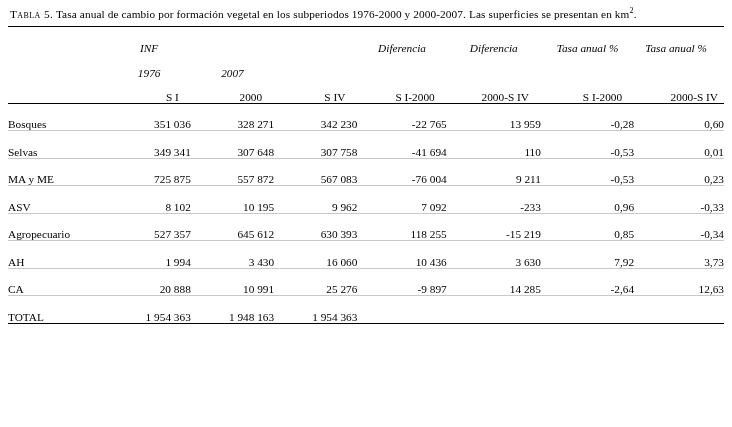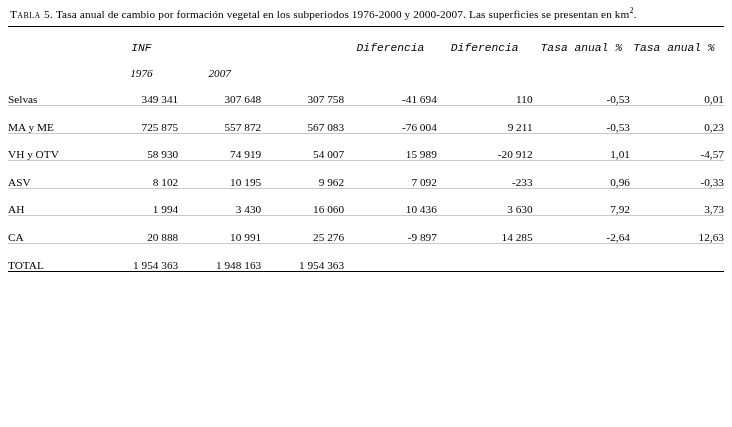--- a/index.html
+++ b/index.html
@@ -51,21 +51,21 @@
   }
   .rule-bottom td {
     border-bottom: 1.1px solid #000;
   }
   .hdr-row td {
     height: 25px;
     padding-bottom: 2px;
     font-style: italic;
     text-align: center;
   }
-  .hdr-row.r1 td { height: 27px; font-family: Liberation Mono, monospace; }
+  .hdr-row.r1 td { height: 27px; }
   .hdr-row.r3 td {
     font-style: normal;
     height: 24px;
   }
   .body-row td {
     height: 26.5px;
     border-bottom: 0.6px solid #c9c9c9;
   }
   .total-row td {
     height: 27px;
@@ -115,21 +115,41 @@
       <tr class="hdr-row r2">
         <td class="cat"></td>
         <td class="num c1 ctr">1976</td>
         <td class="num c2 ctr">2007</td>
         <td class="num c3"></td>
         <td class="num c4"></td>
         <td class="num c5"></td>
         <td class="num c6"></td>
         <td class="num c7"></td>
       </tr>
-
+      <tr class="hdr-row r3 rule-bottom">
+        <td class="cat"></td>
+        <td class="num c1">S I</td>
+        <td class="num c2">2000</td>
+        <td class="num c3">S IV</td>
+        <td class="num c4">S I-2000</td>
+        <td class="num c5">2000-S IV</td>
+        <td class="num c6">S I-2000</td>
+        <td class="num c7">2000-S IV</td>
+      </tr>
+
+      <tr class="body-row">
+        <td class="cat">Bosques</td>
+        <td class="num c1">351 036</td>
+        <td class="num c2">328 271</td>
+        <td class="num c3">342 230</td>
+        <td class="num c4">-22 765</td>
+        <td class="num c5">13 959</td>
+        <td class="num c6">-0,28</td>
+        <td class="num c7">0,60</td>
+      </tr>
       <tr class="body-row">
         <td class="cat">Selvas</td>
         <td class="num c1">349 341</td>
         <td class="num c2">307 648</td>
         <td class="num c3">307 758</td>
         <td class="num c4">-41 694</td>
         <td class="num c5">110</td>
         <td class="num c6">-0,53</td>
         <td class="num c7">0,01</td>
       </tr>
@@ -137,38 +157,38 @@
         <td class="cat">MA y ME</td>
         <td class="num c1">725 875</td>
         <td class="num c2">557 872</td>
         <td class="num c3">567 083</td>
         <td class="num c4">-76 004</td>
         <td class="num c5">9 211</td>
         <td class="num c6">-0,53</td>
         <td class="num c7">0,23</td>
       </tr>
       <tr class="body-row">
-        <td class="cat">VH y OTV</td>
-        <td class="num c1">58 930</td>
-        <td class="num c2">74 919</td>
-        <td class="num c3">54 007</td>
-        <td class="num c4">15 989</td>
-        <td class="num c5">-20 912</td>
-        <td class="num c6">1,01</td>
-        <td class="num c7">-4,57</td>
-      </tr>
-      <tr class="body-row">
         <td class="cat">ASV</td>
         <td class="num c1">8 102</td>
         <td class="num c2">10 195</td>
         <td class="num c3">9 962</td>
         <td class="num c4">7 092</td>
         <td class="num c5">-233</td>
         <td class="num c6">0,96</td>
         <td class="num c7">-0,33</td>
+      </tr>
+      <tr class="body-row">
+        <td class="cat">Agropecuario</td>
+        <td class="num c1">527 357</td>
+        <td class="num c2">645 612</td>
+        <td class="num c3">630 393</td>
+        <td class="num c4">118 255</td>
+        <td class="num c5">-15 219</td>
+        <td class="num c6">0,85</td>
+        <td class="num c7">-0,34</td>
       </tr>
       <tr class="body-row">
         <td class="cat">AH</td>
         <td class="num c1">1 994</td>
         <td class="num c2">3 430</td>
         <td class="num c3">16 060</td>
         <td class="num c4">10 436</td>
         <td class="num c5">3 630</td>
         <td class="num c6">7,92</td>
         <td class="num c7">3,73</td>

